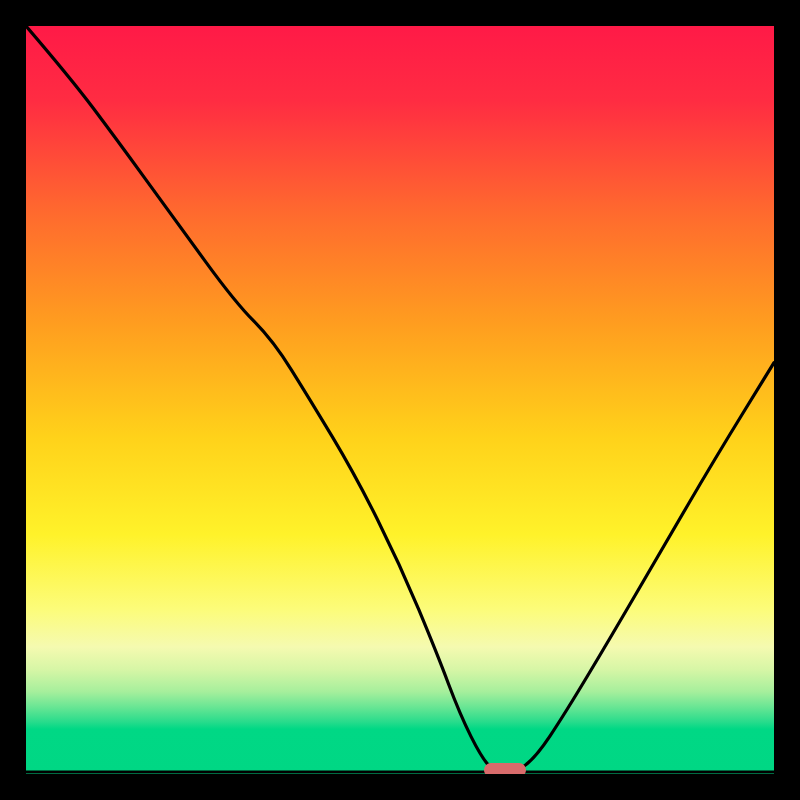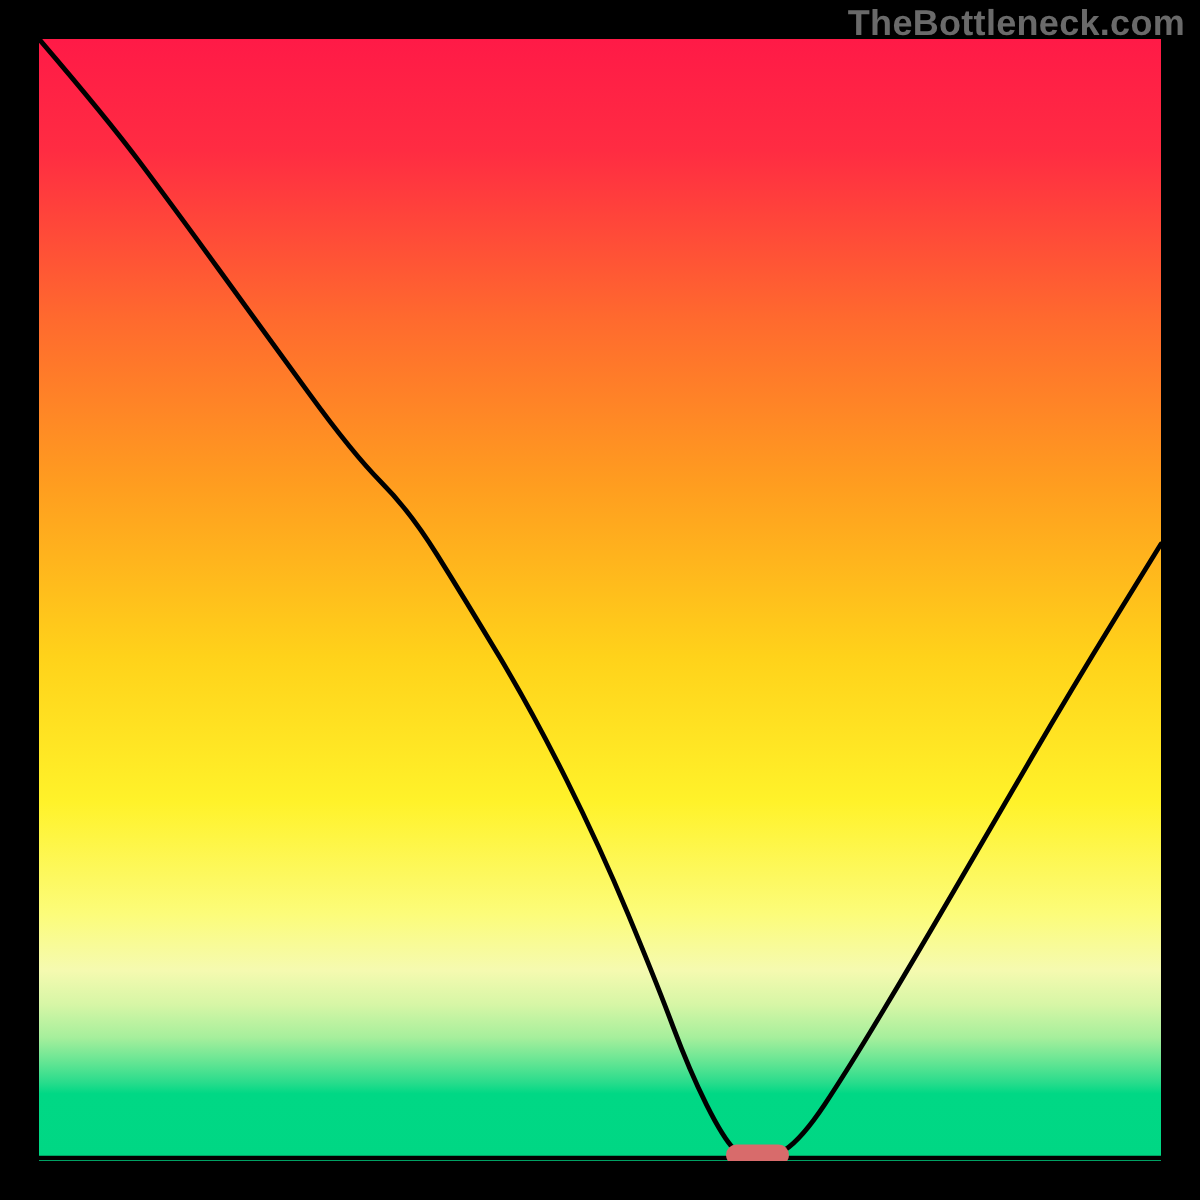--- a/index.html
+++ b/index.html
@@ -83,14 +83,13 @@
       <path id="curve-path" fill="none" stroke="#000" stroke-width="3.2" stroke-linecap="round" stroke-linejoin="round" d="M 0 0 Q 44.879999999999995 52.360000000000014 67.32 82.28000000000003 Q 89.75999999999999 112.20000000000005 119.67999999999999 153.34000000000003 Q 149.6 194.48000000000002 179.52 235.62 Q 209.44000000000003 276.76 228.14000000000001 295.46000000000004 Q 246.84 314.16 265.54 344.08000000000004 Q 284.24 374 306.68 411.4 Q 329.12 448.8 351.56 493.67999999999995 Q 374 538.56 392.70000000000005 583.4399999999999 Q 411.40000000000003 628.3199999999999 422.62 658.24 Q 433.84 688.16 445.05999999999995 710.5999999999999 Q 456.28 733.04 463.76 740.52 Q 471.24 748 478.72 748 Q 486.2 748 497.42 740.52 Q 508.64000000000004 733.04 523.6 710.5999999999999 Q 538.56 688.16 561 650.76 Q 583.44 613.36 609.62 568.48 Q 635.8 523.6 661.98 478.72 Q 688.1600000000001 433.84000000000003 718.08 385.22 T 748 336.59999999999997"></path>
     </svg>
 
     <svg class="axis-line" viewBox="0 0 748 748" preserveAspectRatio="none">
       <line x1="0" y1="746" x2="748" y2="746" stroke="#000" stroke-width="3"></line>
     </svg>
 
     <div id="marker" class="marker" style="left: 457.72px; top: 737.26px; width: 42px; height: 14px; background: rgb(216, 107, 107);"></div>
   </div>
 
-  <div class="attribution">TheBottleneck.com</div>
 </div>
 
 </body></html>

